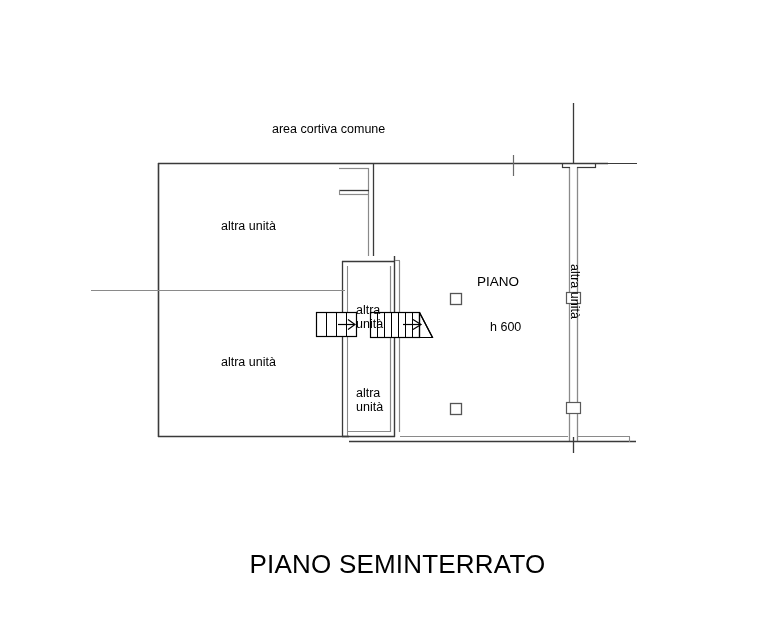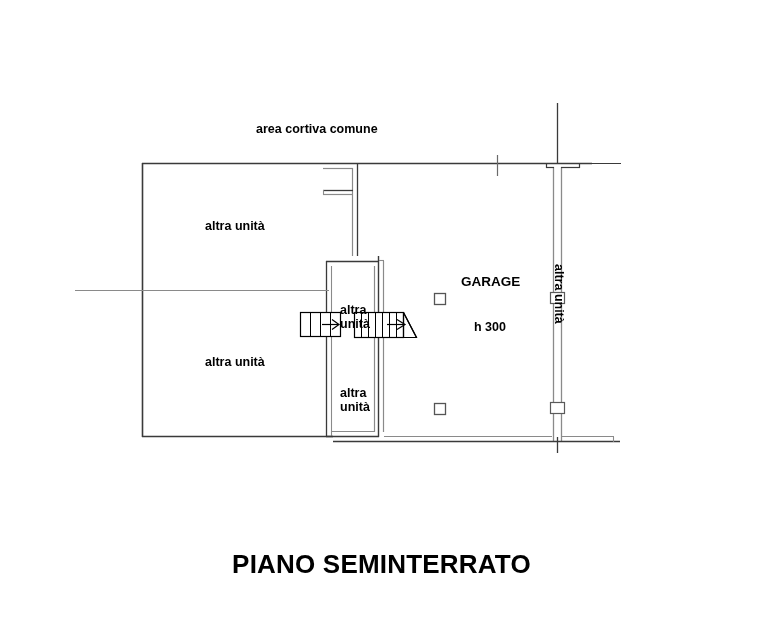--- a/index.html
+++ b/index.html
@@ -11,25 +11,24 @@
   body {
     width: 763px;
     height: 627px;
     position: relative;
     overflow: hidden;
     font-family: "Liberation Sans", sans-serif;
     color: #000000;
   }
   #plan-root {
     position: absolute;
-    left: 0;
+    left: 16px;
     top: 0;
     width: 725px;
     height: 627px;
-    font-weight: bold;
   }
   #plan-svg {
     position: absolute;
     left: 0;
     top: 0;
     display: block;
   }
   .label {
     position: absolute;
     white-space: nowrap;
@@ -218,21 +217,21 @@
   <div class="label lbl-stack lbl-altra-3">
     <span>altra</span>
     <span>unità</span>
   </div>
 
   <div class="label lbl-stack lbl-altra-4">
     <span>altra</span>
     <span>unità</span>
   </div>
 
-  <div class="label lbl-garage">GARAGE</div>
-
-  <div class="label lbl-h400">h 300</div>
+  <div class="label lbl-garage">PIANO</div>
+
+  <div class="label lbl-h400">h 600</div>
 
   <div class="label lbl-altra-vert">altra unità</div>
 
   <div class="label lbl-title">PIANO SEMINTERRATO</div>
 
 </div>
 
 </body></html>

